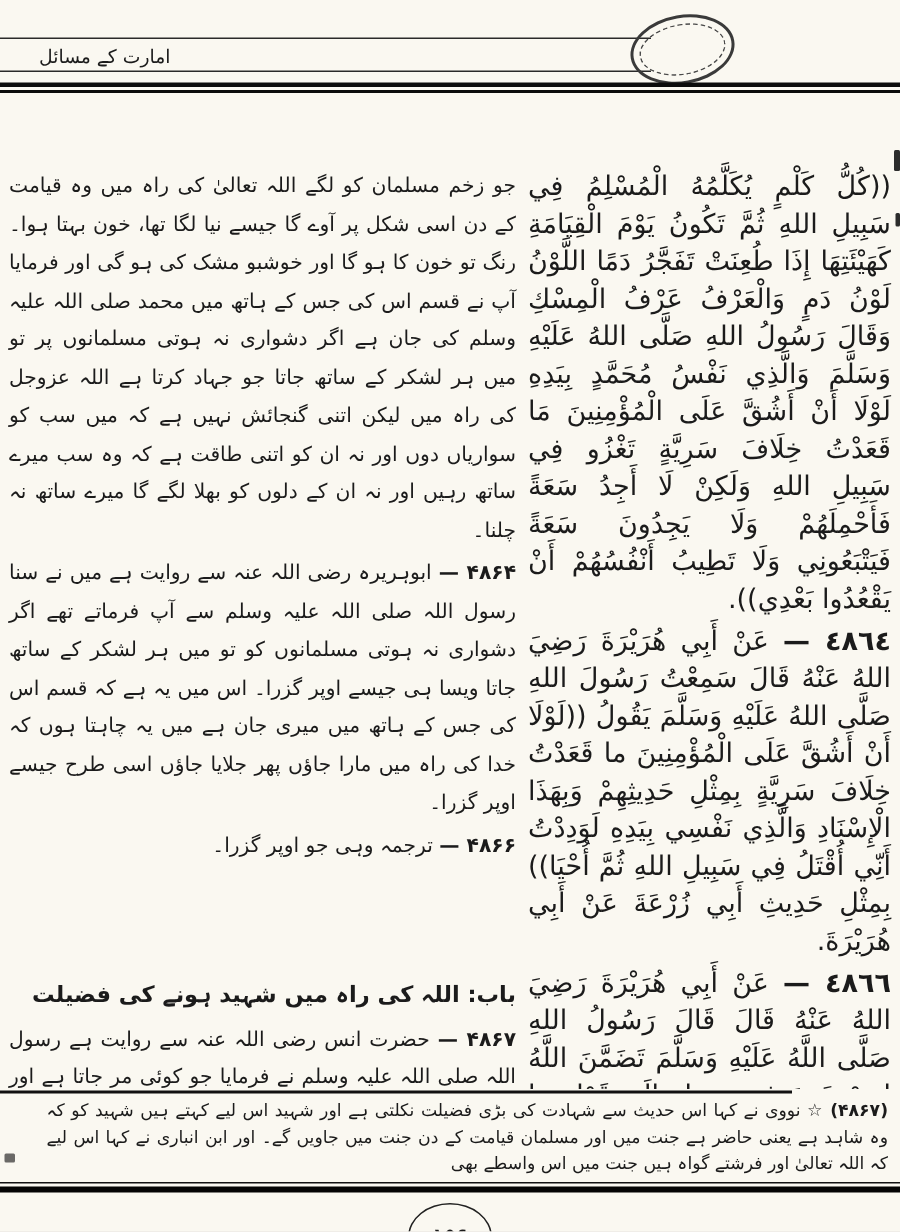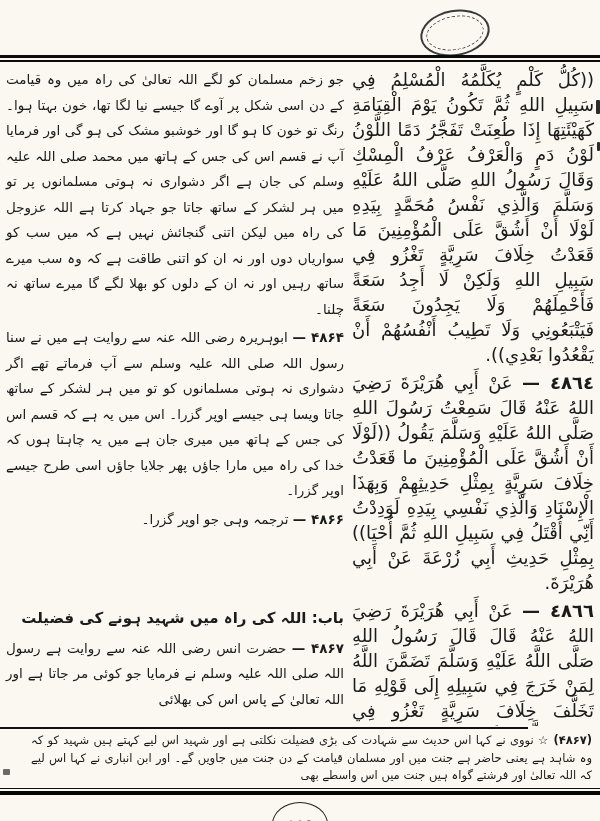--- a/index.html
+++ b/index.html
@@ -40,21 +40,21 @@
   .header-rule{
     position:absolute;left:0;bottom:0;width:100%;height:7px;
     border-top:3.5px solid #0c0c0c;border-bottom:2px solid #0c0c0c;
     box-sizing:border-box;
   }
   
   .columns{
     display:flex;direction:rtl;gap:8px;
     padding:5px 6px 0 6px;height:664px;overflow:hidden;box-sizing:border-box;
   }
-  .col{text-align:justify;text-justify:inter-word;}
+  .col{text-align:justify;text-justify:inter-word;margin-top:45px;}
   .col p{margin:0 0 3px 0;}
   .col-arabic{flex:none;width:242px;font-size:18px;line-height:25px;}
   .col-urdu{flex:1;font-size:13.5px;line-height:25.5px;}
   .hnum{font-weight:bold;white-space:nowrap;}
   .ur-heading{font-weight:bold;font-size:15px;text-align:right;margin:74px 0 4px 0 !important;}
   
   .footnote-rule{margin:1px 72px 0 0;border-top:2px solid #111;}
   .footnote{
     padding:3px 8px 2px 10px;font-size:11.5px;line-height:17.5px;
     text-align:justify;direction:rtl;margin-left:21px;
@@ -74,20 +74,21 @@
   .speck.s1{right:0;top:100px;width:4px;height:14px;}
   .speck.s2{right:0;top:142px;width:3px;height:9px;}
   .speck.s3{left:3px;bottom:46px;width:7px;height:6px;opacity:.7;}
 </style>
 </head>
 <body>
 
 <div class="page">
 
   <div class="header">
+    <div class="running-strip">امارت کے مسائل</div>
     <div class="seal"></div>
     <div class="header-rule"></div>
   </div>
 
   <div class="columns">
 
     <div class="col col-arabic">
       <p>((كُلُّ كَلْمٍ يُكَلَّمُهُ الْمُسْلِمُ فِي سَبِيلِ اللهِ ثُمَّ تَكُونُ يَوْمَ الْقِيَامَةِ كَهَيْئَتِهَا إِذَا طُعِنَتْ تَفَجَّرُ دَمًا اللَّوْنُ لَوْنُ دَمٍ وَالْعَرْفُ عَرْفُ الْمِسْكِ وَقَالَ رَسُولُ اللهِ صَلَّى اللهُ عَلَيْهِ وَسَلَّمَ وَالَّذِي نَفْسُ مُحَمَّدٍ بِيَدِهِ لَوْلَا أَنْ أَشُقَّ عَلَى الْمُؤْمِنِينَ مَا قَعَدْتُ خِلَافَ سَرِيَّةٍ تَغْزُو فِي سَبِيلِ اللهِ وَلَكِنْ لَا أَجِدُ سَعَةً فَأَحْمِلَهُمْ وَلَا يَجِدُونَ سَعَةً فَيَتْبَعُونِي وَلَا تَطِيبُ أَنْفُسُهُمْ أَنْ يَقْعُدُوا بَعْدِي)).</p>
       <p><span class="hnum">٤٨٦٤ —</span> <span>عَنْ أَبِي هُرَيْرَةَ رَضِيَ اللهُ عَنْهُ قَالَ سَمِعْتُ رَسُولَ اللهِ صَلَّى اللهُ عَلَيْهِ وَسَلَّمَ يَقُولُ ((لَوْلَا أَنْ أَشُقَّ عَلَى الْمُؤْمِنِينَ ما قَعَدْتُ خِلَافَ سَرِيَّةٍ بِمِثْلِ حَدِيثِهِمْ وَبِهَذَا الْإِسْنَادِ وَالَّذِي نَفْسِي بِيَدِهِ لَوَدِدْتُ أَنِّي أُقْتَلُ فِي سَبِيلِ اللهِ ثُمَّ أُحْيَا)) بِمِثْلِ حَدِيثِ أَبِي زُرْعَةَ عَنْ أَبِي هُرَيْرَةَ.</span></p>
       <p><span class="hnum">٤٨٦٦ —</span> <span>عَنْ أَبِي هُرَيْرَةَ رَضِيَ اللهُ عَنْهُ قَالَ قَالَ رَسُولُ اللهِ صَلَّى اللَّهُ عَلَيْهِ وَسَلَّمَ تَضَمَّنَ اللَّهُ لِمَنْ خَرَجَ فِي سَبِيلِهِ إِلَى قَوْلِهِ مَا تَخَلَّفَ خِلَافَ سَرِيَّةٍ تَغْزُو فِي سَبِيلِ اللَّهِ تَعَالَى</span></p>

